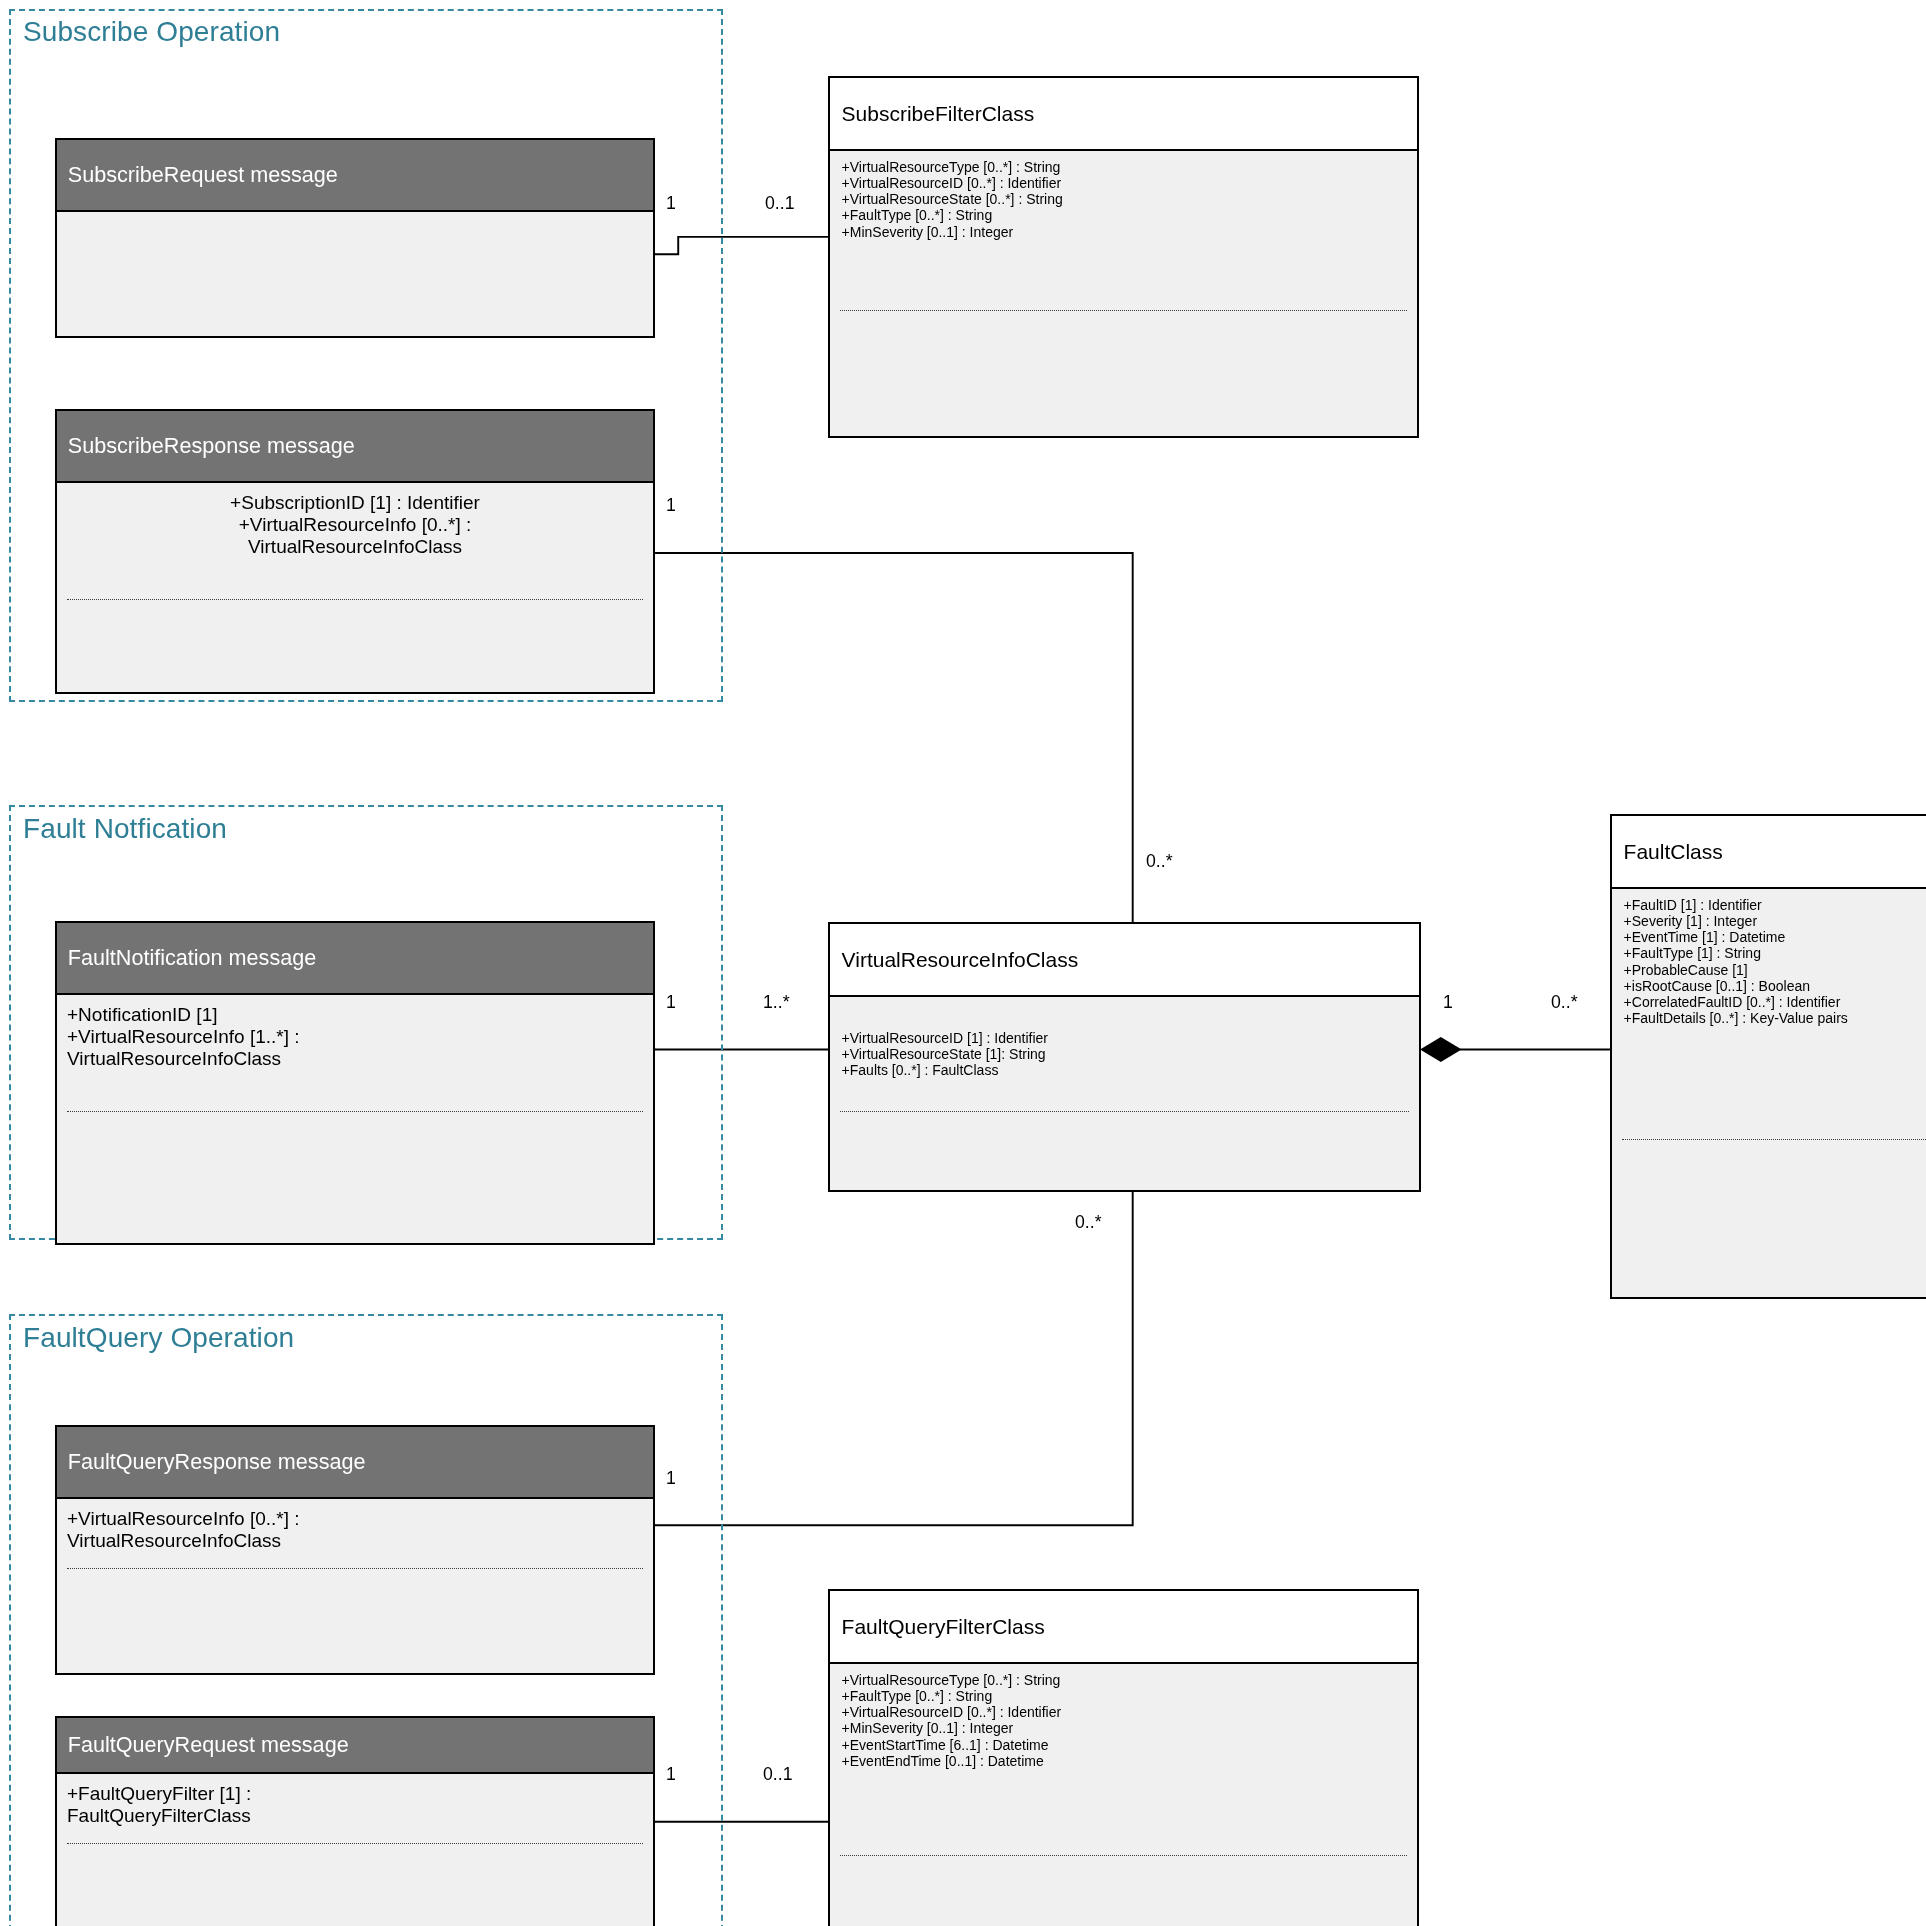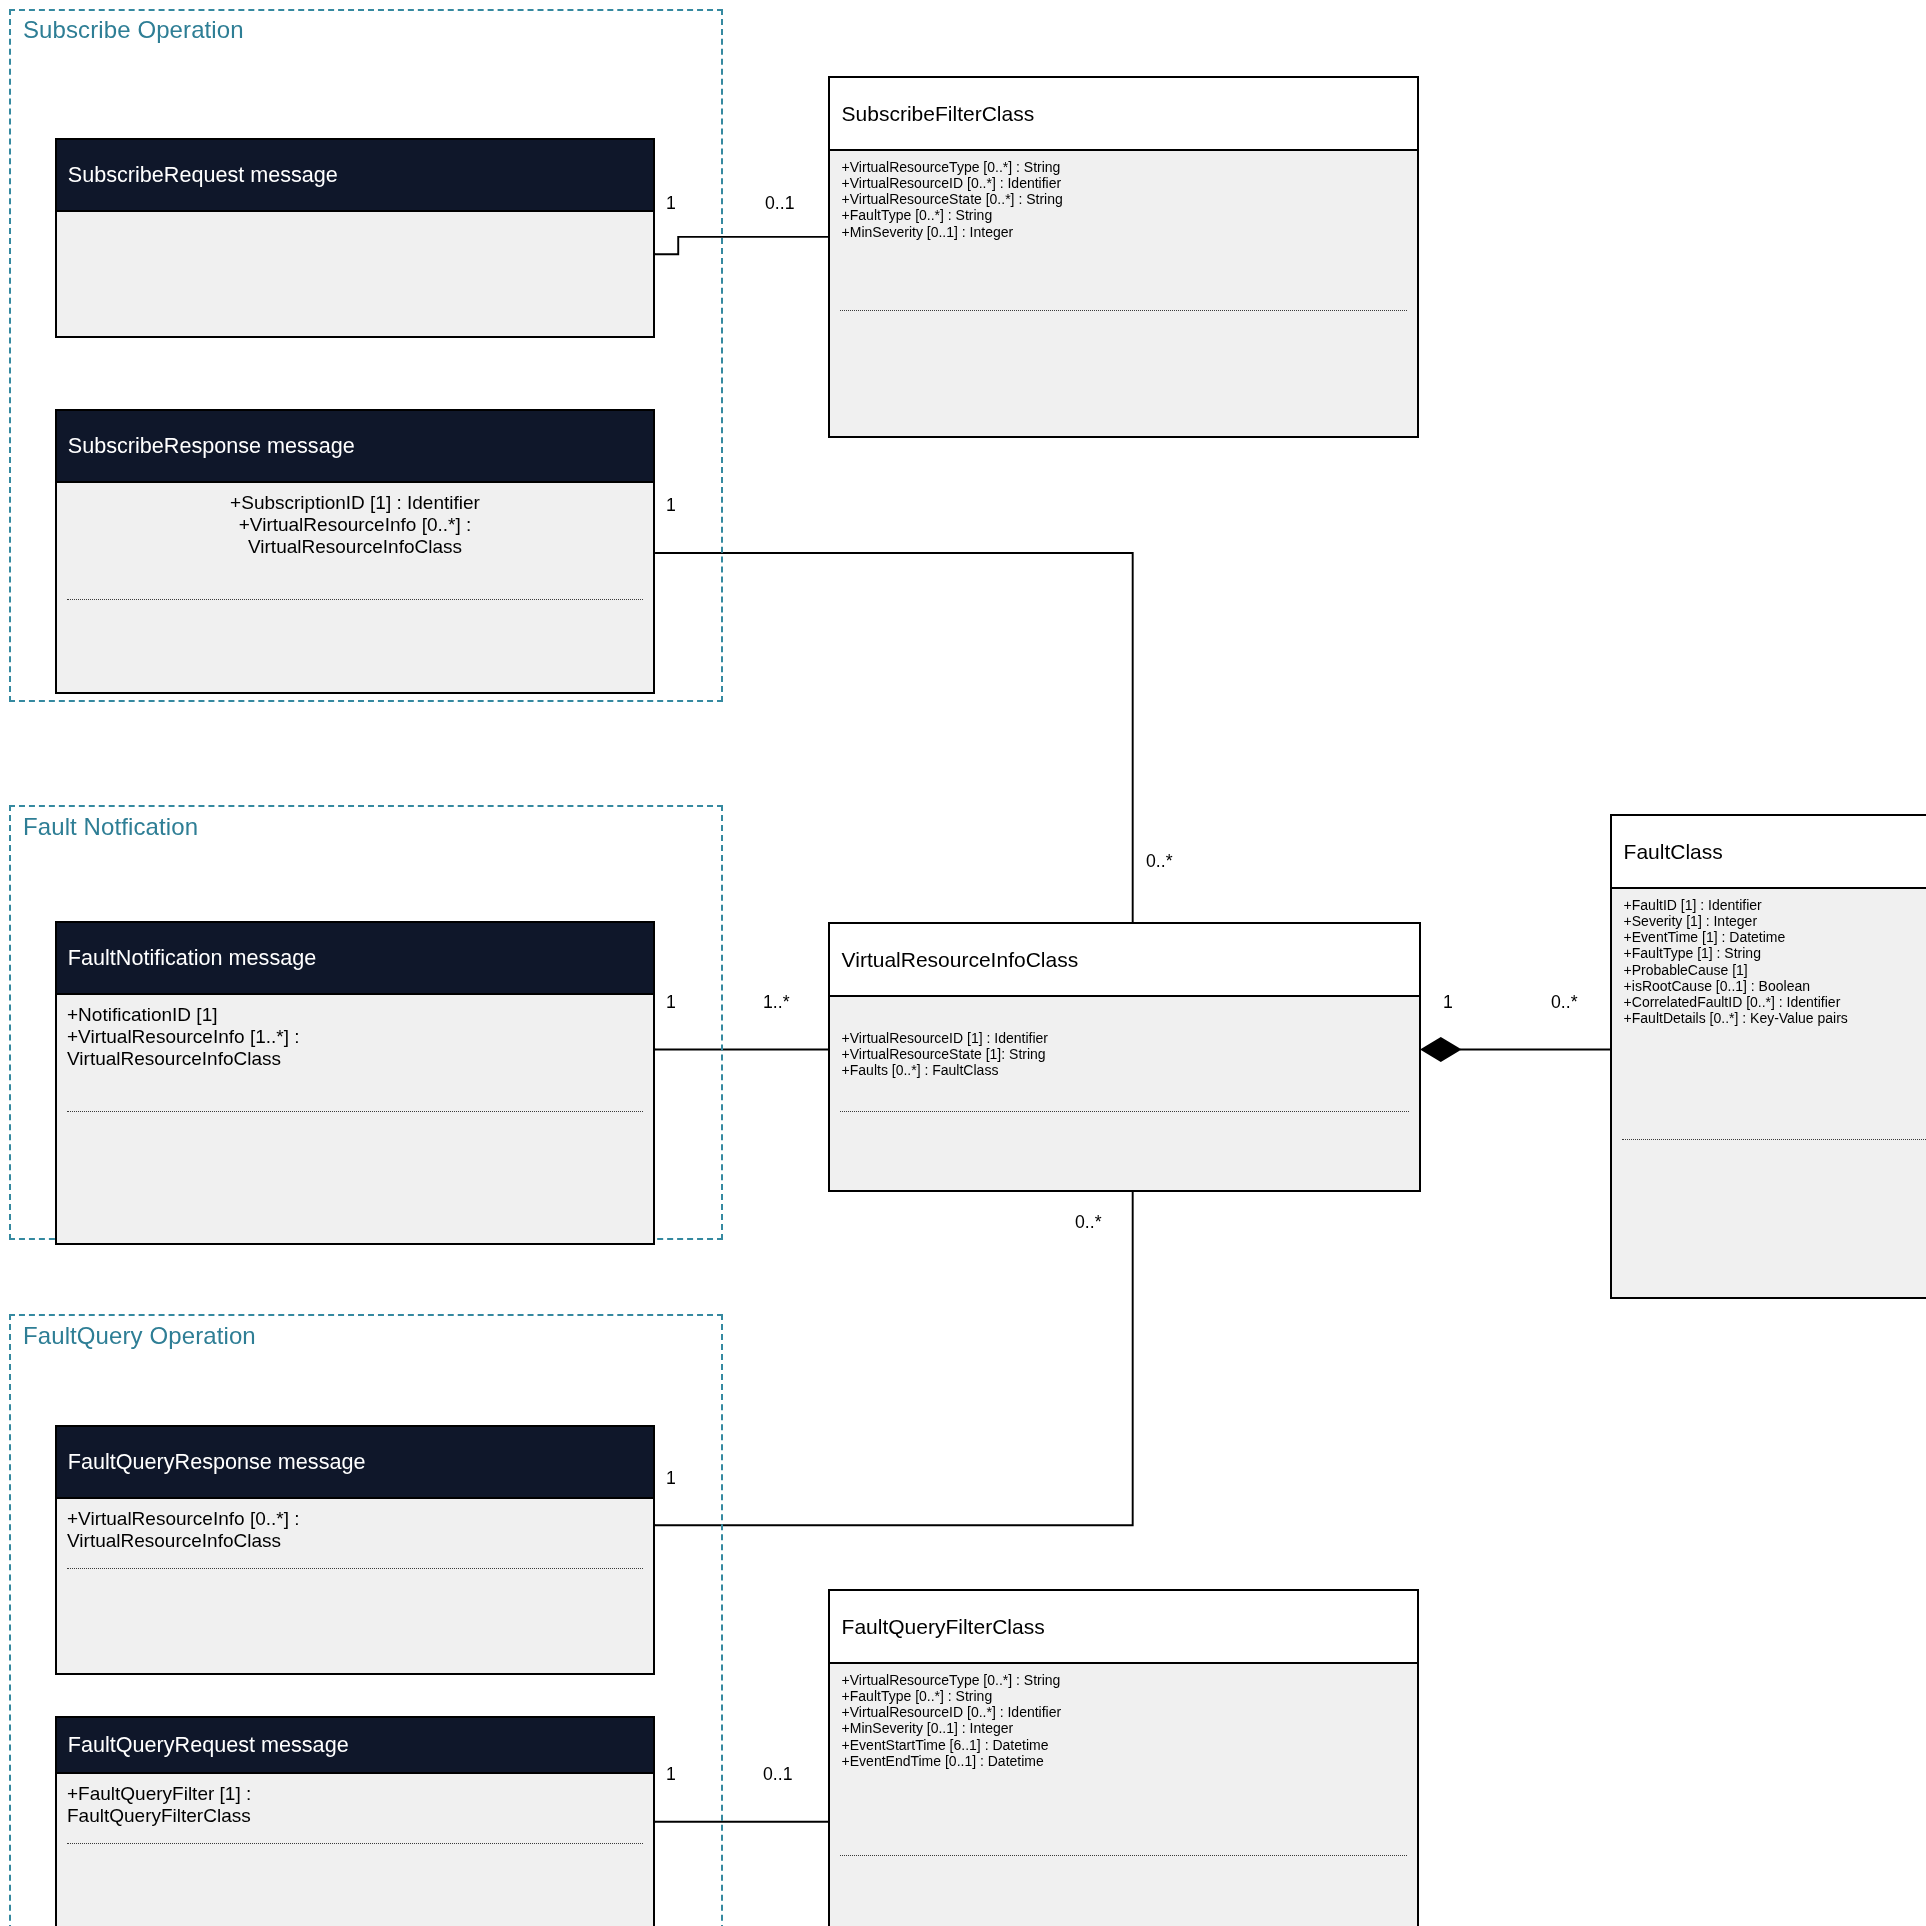--- a/index.html
+++ b/index.html
@@ -19,36 +19,36 @@
   
   .group-frame {
     position: absolute;
     border: 2.7px dashed #3589a0;
     box-sizing: border-box;
     background: transparent;
   }
   .group-title {
     position: absolute;
     color: #2e7e95;
-    font-size: 24px;
+    font-size: 28px;
     font-family: "Liberation Sans", sans-serif;
     white-space: nowrap;
     letter-spacing: 0.1px;
   }
 
   
   .msg-box {
     position: absolute;
     box-sizing: border-box;
     border: 2.7px solid #000000;
     background: #f0f0f0;
   }
   .msg-header {
     box-sizing: border-box;
-    background: #0f172a;
+    background: #737373;
     border-bottom: 2.7px solid #000000;
     color: #ffffff;
     font-size: 21.6px;
     display: flex;
     align-items: center;
     padding-left: 10.8px;
     white-space: nowrap;
   }
   .msg-body {
     position: relative;

